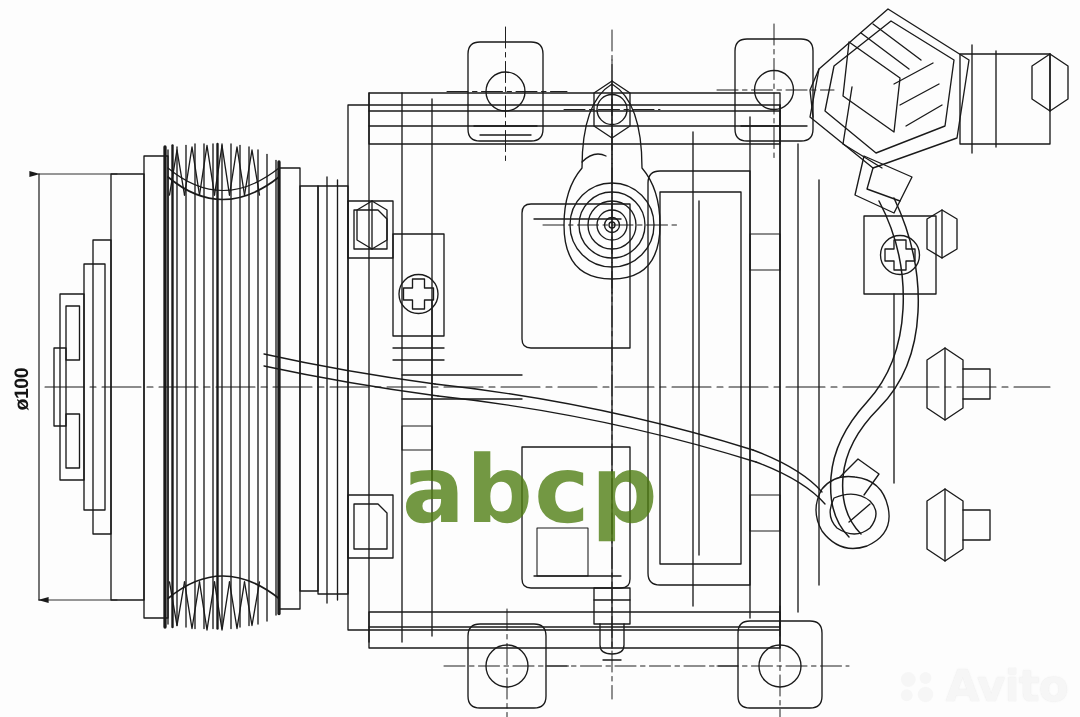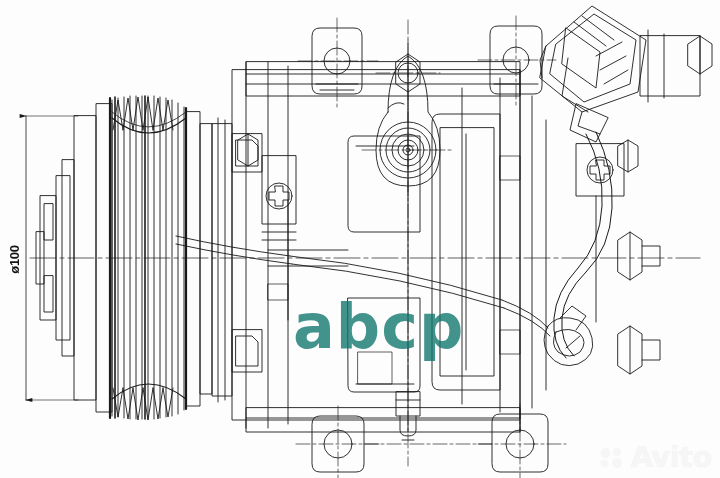--- a/index.html
+++ b/index.html
@@ -27,26 +27,25 @@
     display: block;
   }
   .wm-center {
     position: absolute;
     left: 268px;
     top: 296px;
     font-family: "DejaVu Sans", sans-serif;
     font-size: 62px;
     font-weight: 700;
     letter-spacing: 1px;
-    color: #0f766e;
+    color: #4d7c0f;
     opacity: 0.78;
     user-select: none;
     pointer-events: none;
     line-height: 1;
-    padding-left: 25px;
   }
   .wm-brand {
     position: absolute;
     right: 8px;
     bottom: 6px;
     display: flex;
     align-items: center;
     gap: 5px;
     user-select: none;
     pointer-events: none;

